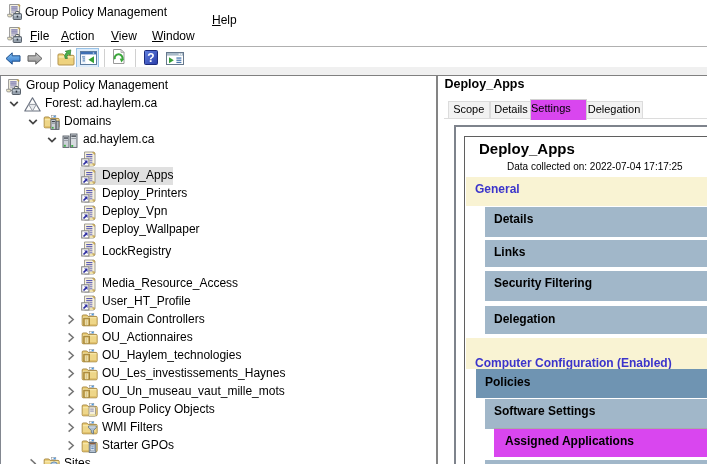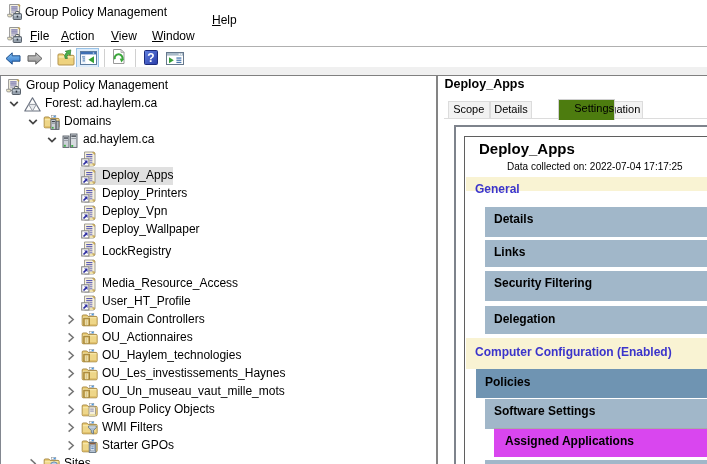--- a/index.html
+++ b/index.html
@@ -533,34 +533,34 @@
 
 <div class="abs" style="left:436px;top:76px;width:2px;height:388px;background:#848484;"></div>
 
 <div class="abs" style="left:438px;top:76px;width:269px;height:388px;background:#fff;overflow:hidden;">
   <div class="abs" style="left:6.5px;top:0.5px;font-weight:bold;font-size:12.5px;white-space:nowrap;">Deploy_Apps</div>
 
   <div class="abs" style="left:5.5px;top:42.3px;width:263.5px;height:1px;background:#dcdcdc;"></div>
   <div class="abs" style="left:9.5px;top:25.3px;width:42.5px;height:17px;background:#f2f2f2;border:1px solid #dcdcdc;border-bottom:none;box-sizing:border-box;text-align:center;font-size:11px;padding-top:1px;">Scope</div>
   <div class="abs" style="left:52px;top:25.3px;width:42px;height:17px;background:#f2f2f2;border:1px solid #dcdcdc;border-bottom:none;box-sizing:border-box;text-align:center;font-size:11px;padding-top:1px;">Details</div>
   <div class="abs" style="left:147px;top:25.3px;width:58px;height:17px;background:#f2f2f2;border:1px solid #dcdcdc;border-bottom:none;box-sizing:border-box;text-align:center;font-size:11px;padding-top:1px;">Delegation</div>
-  <div class="abs" style="left:92px;top:22.5px;width:57px;height:21px;background:#4d7c0f;border:1px solid #d0d0d0;border-bottom:none;box-sizing:border-box;text-align:right;font-size:11px;padding-top:2px;margin-left:28px;">Settings</div>
+  <div class="abs" style="left:92px;top:22.5px;width:57px;height:21px;background:#d946ef;border:1px solid #d0d0d0;border-bottom:none;box-sizing:border-box;text-align:left;font-size:11px;padding-top:2px;">Settings</div>
 
   <div class="abs" style="left:15.5px;top:49px;width:300px;height:400px;border:2px solid #7e838c;background:#fff;"></div>
 
   <div class="abs" style="left:26px;top:59.5px;width:300px;height:400px;border:1.5px solid #5f5f5f;background:#fff;"></div>
 
   <div class="abs" style="left:41px;top:64px;font-weight:bold;font-size:15px;white-space:nowrap;">Deploy_Apps</div>
   <div class="abs" style="left:41px;top:85px;font-size:10px;white-space:nowrap;margin-left:28px;">Data collected on: 2022-07-04 17:17:25</div>
 
-  <div class="band" style="left:28px;top:101px;width:241px;height:14px;background:#f9f3d3;color:#3b34cb;padding-top:5px;">General</div>
+  <div class="band" style="left:28px;top:101px;width:241px;height:29px;background:#f9f3d3;color:#3b34cb;padding-top:5px;">General</div>
   <div class="band" style="left:47px;top:131px;width:222px;height:29.5px;background:#a1b7c9;padding-top:5px;">Details</div>
   <div class="band" style="left:47px;top:164px;width:222px;height:27px;background:#a1b7c9;padding-top:5px;">Links</div>
   <div class="band" style="left:47px;top:195px;width:222px;height:30px;background:#a1b7c9;padding-top:5px;">Security Filtering</div>
   <div class="band" style="left:47px;top:230px;width:222px;height:28px;background:#a1b7c9;padding-top:6px;">Delegation</div>
-  <div class="band" style="left:28px;top:262px;width:241px;height:31px;background:#f9f3d3;color:#3b34cb;padding-top:7px;">Computer Configuration (Enabled)</div>
+  <div class="band" style="left:28px;top:262px;width:241px;height:31px;background:#f9f3d3;color:#3b34cb;padding-top:18px;">Computer Configuration (Enabled)</div>
   <div class="band" style="left:38px;top:293px;width:231px;height:29px;background:#6f94b2;padding-top:6px;">Policies</div>
   <div class="band" style="left:47px;top:323px;width:222px;height:29.5px;background:#a1b7c9;padding-top:4.5px;">Software Settings</div>
   <div class="band" style="left:56px;top:352px;width:213px;height:29px;background:#d946ef;border-top:1px solid #a8a8a8;padding-top:4.5px;padding-left:11px;">Assigned Applications</div>
   <div class="band" style="left:47px;top:384px;width:222px;height:5px;background:#a1b7c9;"></div>
 </div>
 
 </div>
 
 </body></html>

